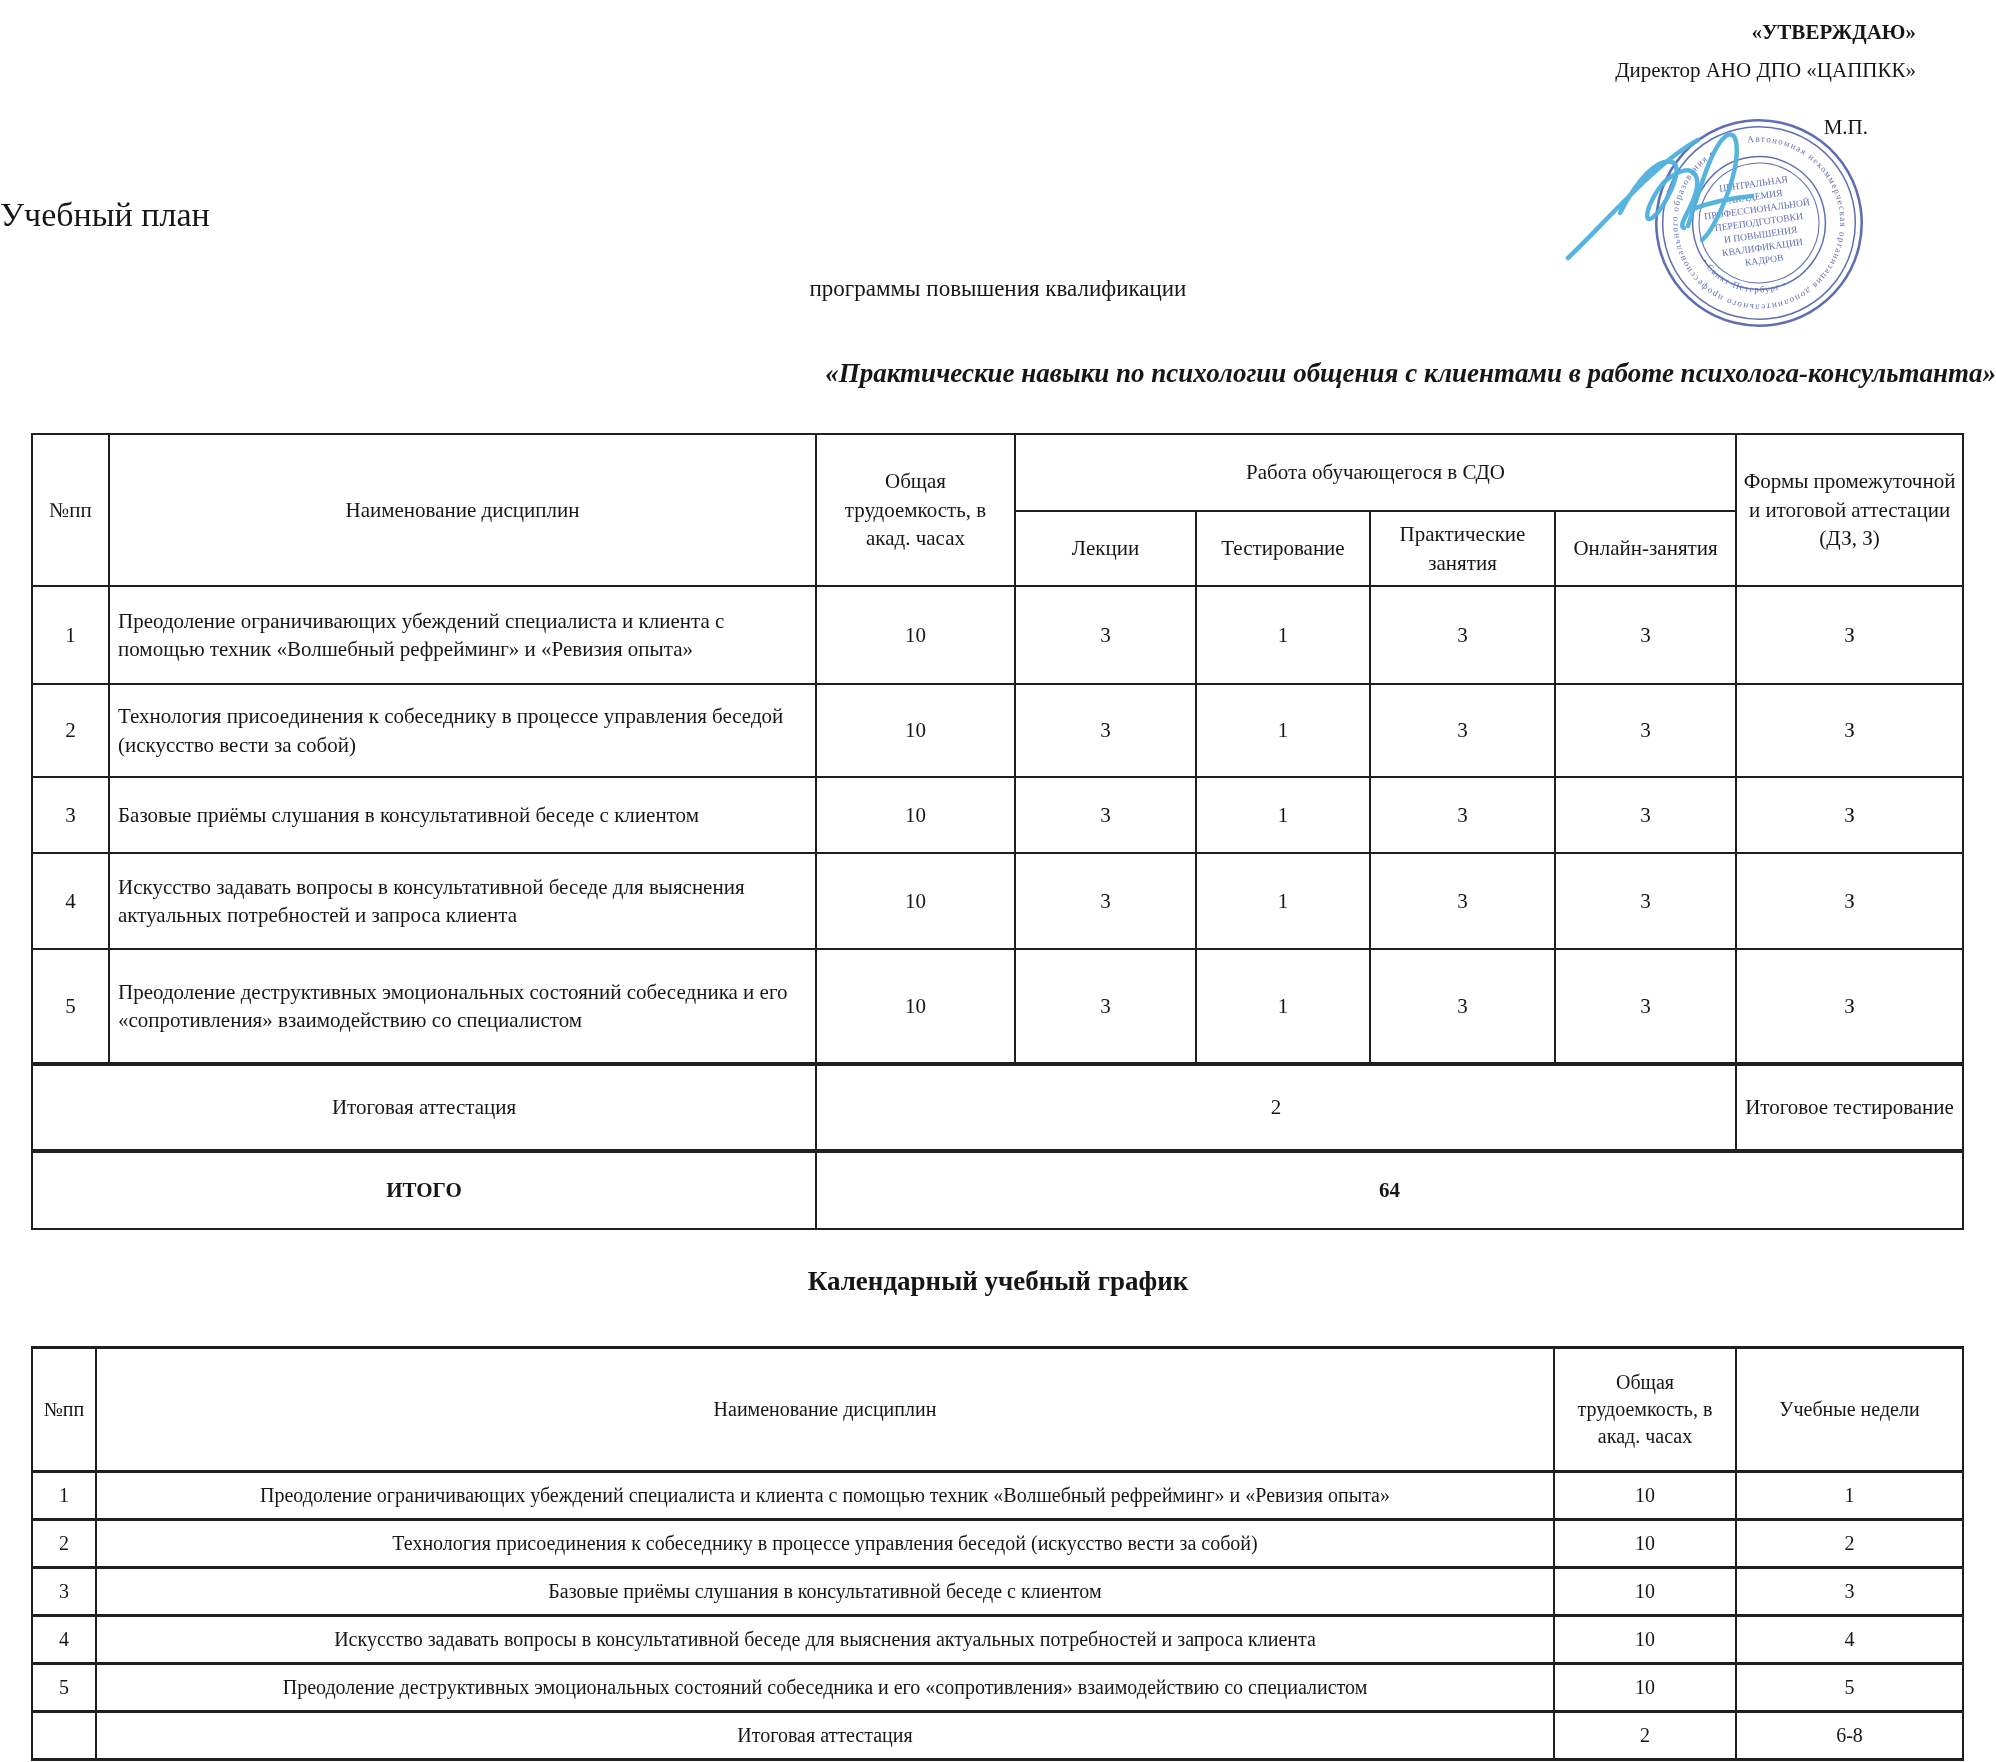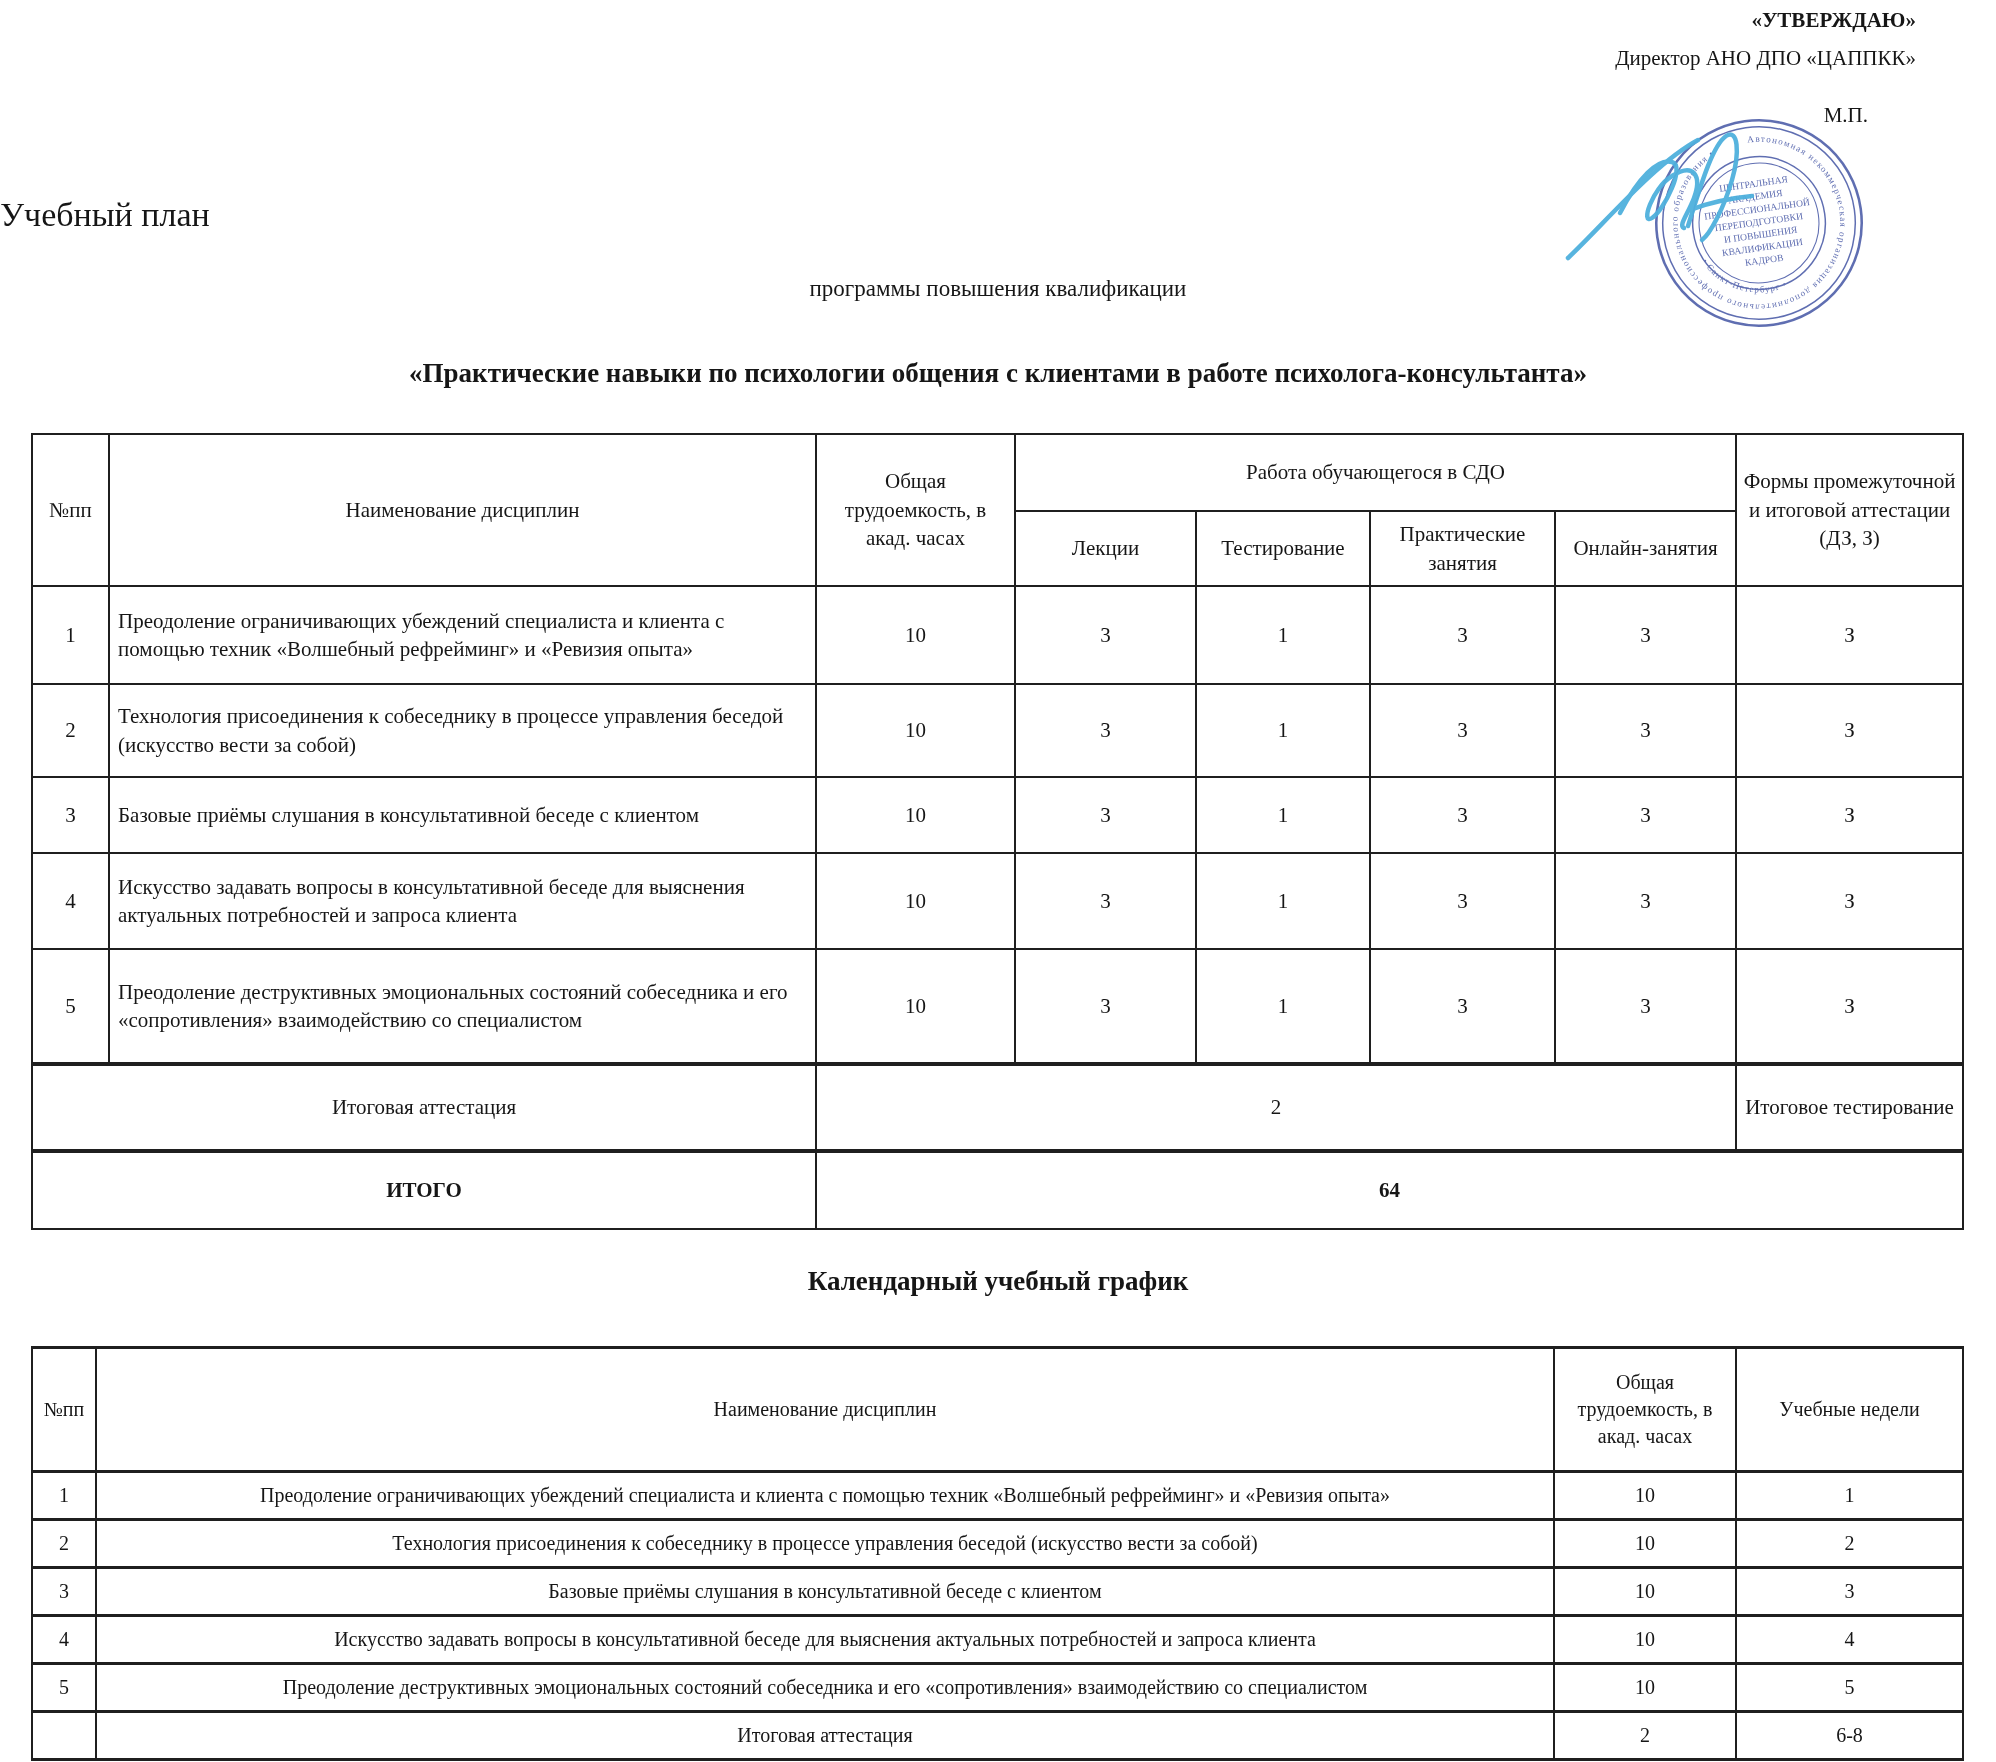--- a/index.html
+++ b/index.html
@@ -1,34 +1,34 @@
 <!DOCTYPE html>
 <html><head>
 <meta charset="utf-8">
 <style>
   html,body{margin:0;padding:0;background:#ffffff;}
   body{
     width:1996px;height:1762px;position:relative;overflow:hidden;
     font-family:"Liberation Serif","DejaVu Serif",serif;color:#161616;
   }
   
-  .approval{position:absolute;top:8px;right:80px;width:640px;text-align:right;font-size:21px;line-height:1.2;}
+  .approval{position:absolute;top:20px;right:80px;width:640px;text-align:right;font-size:21px;line-height:1.2;}
   .approval .l1{font-weight:bold;margin-bottom:13px;}
   .approval .l2{margin-bottom:12px;}
   .approval .l3{margin-bottom:32px;}
   .approval .sig-row{position:relative;height:30px;margin-bottom:16px;}
   .approval .sig-line{display:inline-block;width:188px;border-bottom:2px solid #222;vertical-align:baseline;margin-right:6px;}
   .approval .mp{margin-right:48px;}
   
   .stamp{position:absolute;left:1652px;top:116px;width:214px;height:214px;opacity:.82;filter:blur(.4px);pointer-events:none;}
   .signature{position:absolute;left:1560px;top:118px;width:260px;height:150px;pointer-events:none;}
   
   .doc-title{position:absolute;top:196px;left:0;width:100%;text-align:left;font-size:34px;}
   .doc-subtitle{position:absolute;top:276px;left:0;width:100%;text-align:center;font-size:23px;}
-  .program-title{position:absolute;top:358px;left:0;width:100%;text-align:center;font-size:27px;font-weight:bold;}
+  .program-title{position:absolute;top:358px;left:0;width:100%;text-align:right;font-size:27px;font-weight:bold;font-style:italic;}
   .section-title{position:absolute;top:1266px;left:0;width:100%;text-align:center;font-size:27px;font-weight:bold;}
   
   table{border-collapse:collapse;table-layout:fixed;position:absolute;left:31px;background:#fff;}
   #curriculum{top:433px;width:1931px;}
   #schedule-table{top:1346px;width:1931px;}
   td,th{border:2px solid #1f1f1f;font-weight:normal;text-align:center;vertical-align:middle;
         font-size:21px;line-height:1.35;padding:2px 6px;overflow:hidden;}
   th{font-size:21px;}
   .name-cell{text-align:left;padding-left:8px;padding-right:8px;}
   .thick-top td{border-top-width:4px;}

